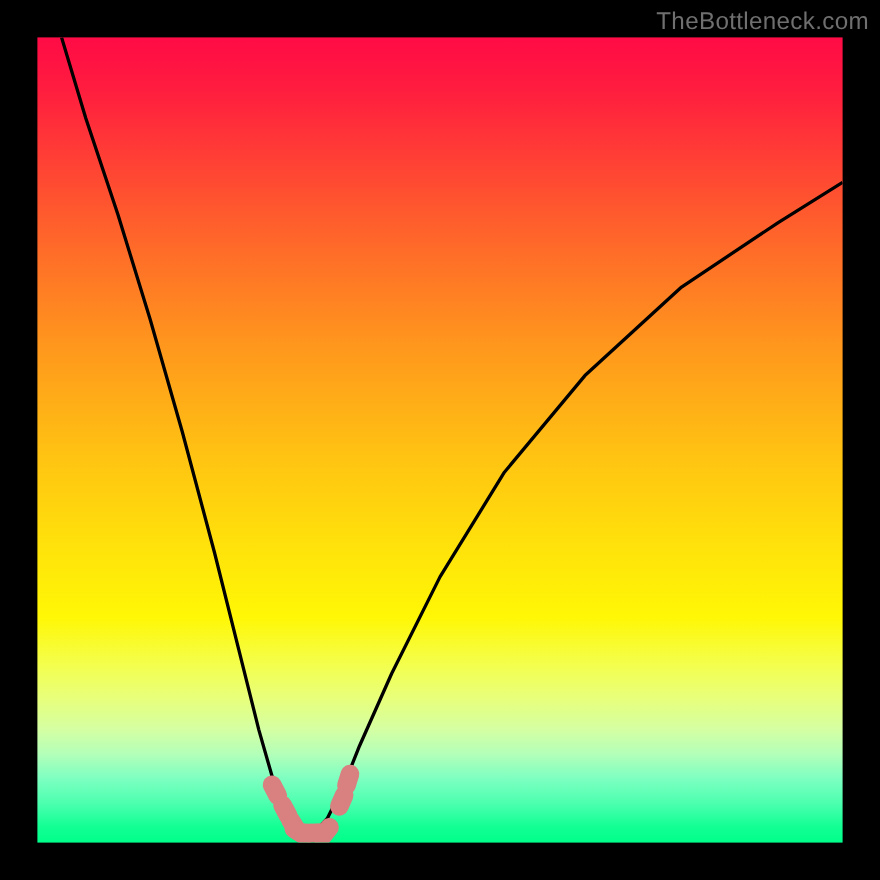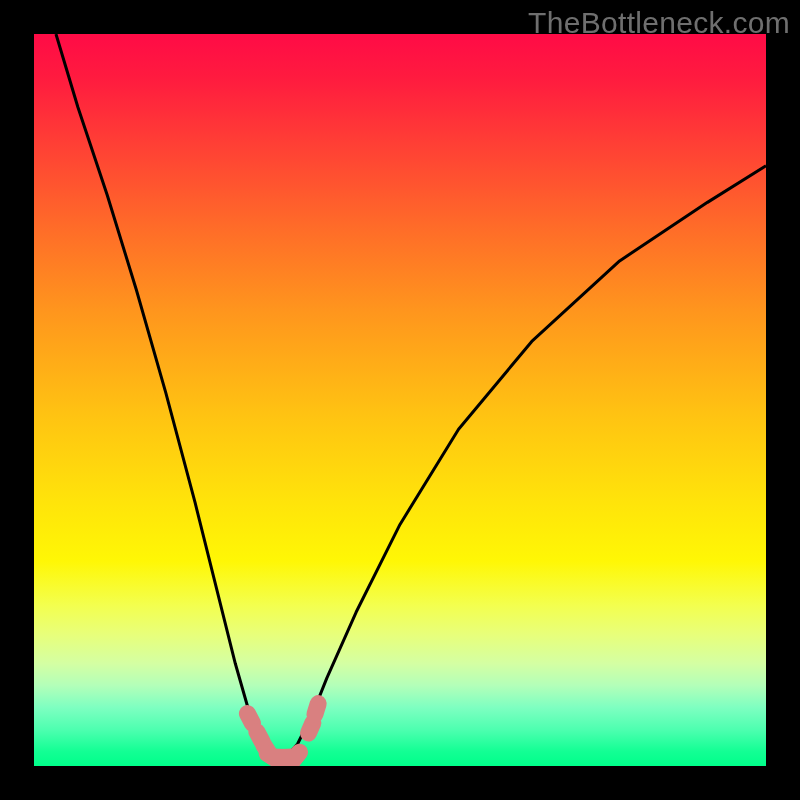--- a/index.html
+++ b/index.html
@@ -42,21 +42,21 @@
       #4effb0 95%,
       #13ff94 98%,
       #00ff8a 100%
     );
   }
   .watermark {
     position: absolute;
     top: 6px;
     right: 10px;
     color: #6f6f6f;
-    font-size: 30px;
+    font-size: 22px;
     font-weight: 500;
     letter-spacing: 0.3px;
     user-select: none;
   }
   svg.curve {
     position: absolute;
     left: 0;
     top: 0;
     width: 732px;
     height: 732px;

